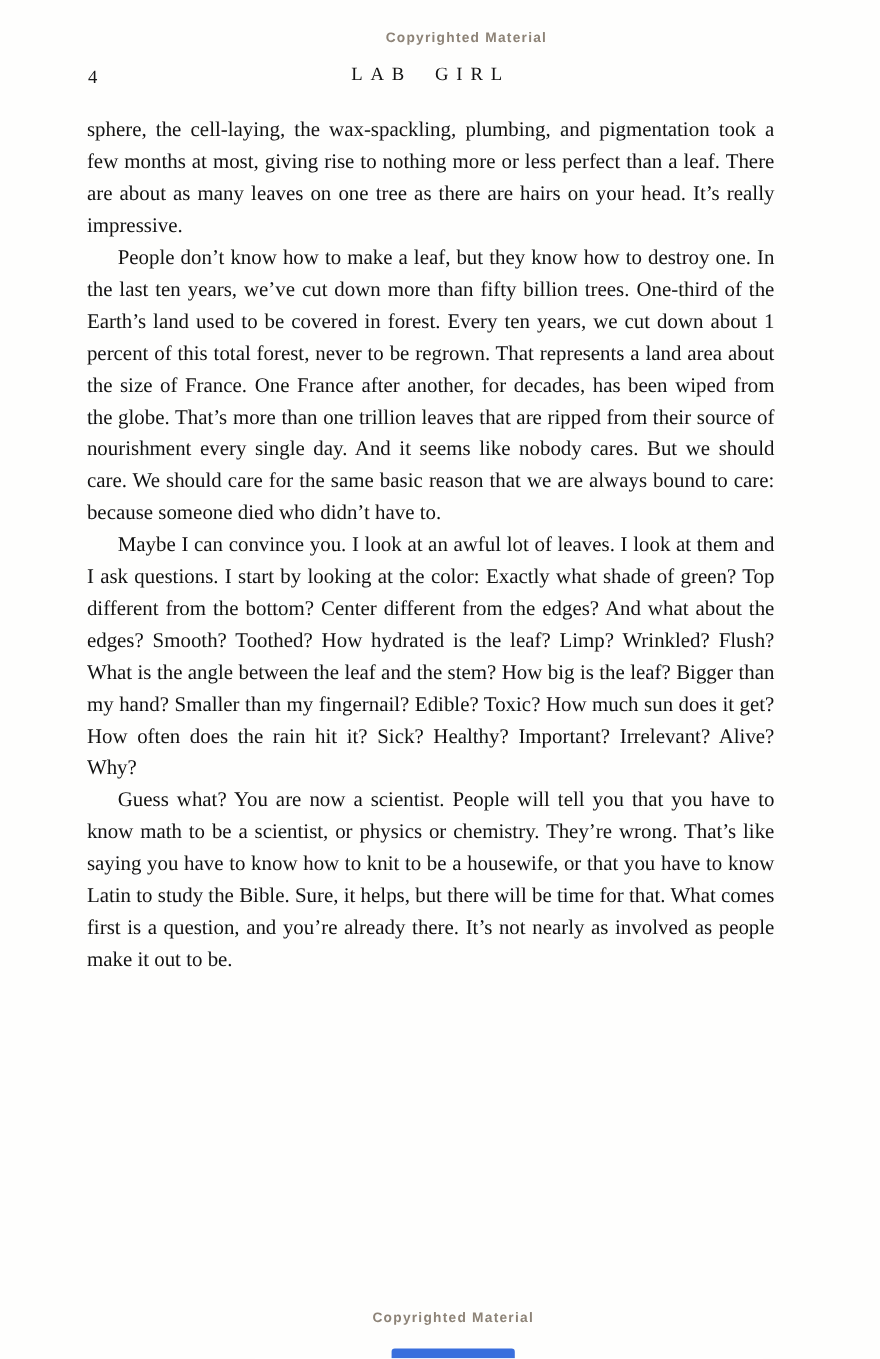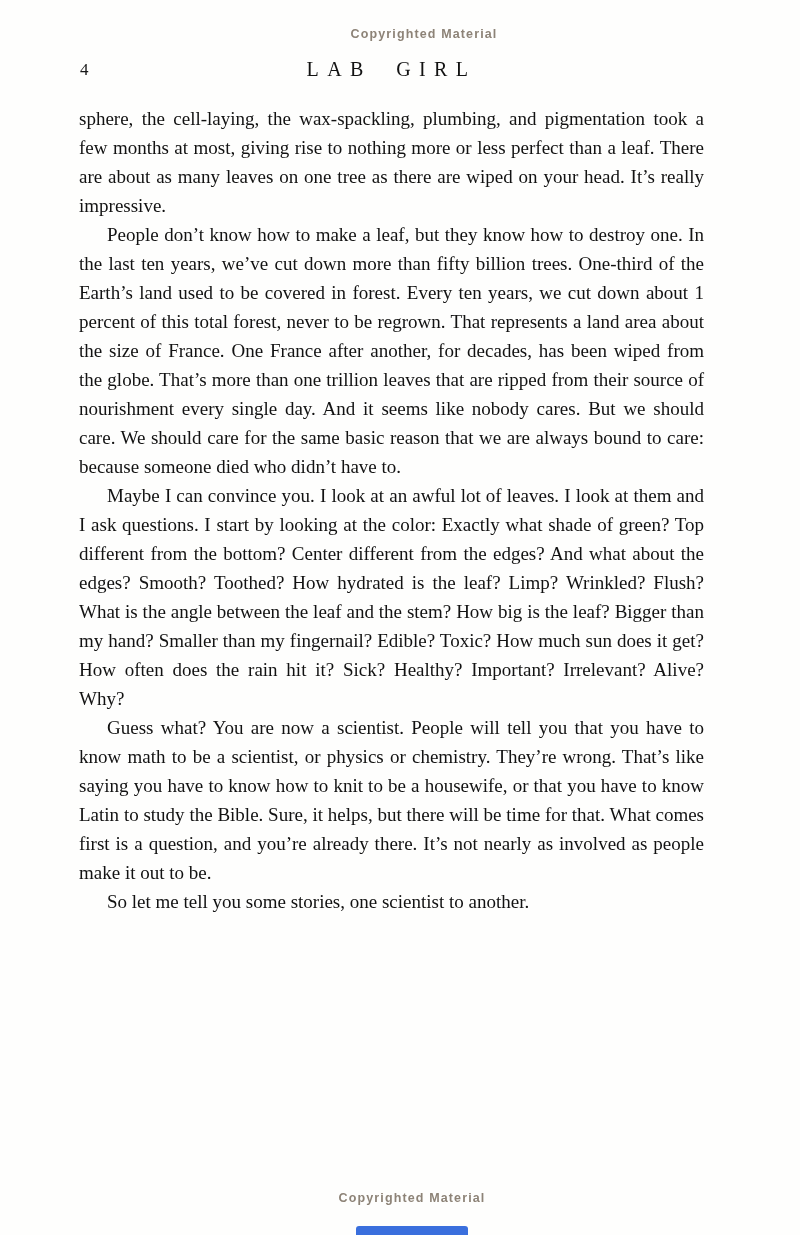--- a/index.html
+++ b/index.html
@@ -44,21 +44,21 @@
     left: 1px;
     top: 2px;
     font-size: 17px;
   }
   .running-head {
     position: absolute;
     left: 0;
     right: 0;
     top: 0;
     text-align: center;
-    font-size: 20px;
+    font-size: 17px;
     letter-spacing: 0.42em;
     word-spacing: 0.55em;
     color: #121212;
   }
   .body-text {
     margin: 24px 0 0 55px;
     width: 625px;
     text-align: justify;
     font-size: 19px;
     line-height: 29px;
@@ -89,24 +89,23 @@
 <div class="page" style="background: rgb(254, 254, 253); padding-left: 24px;">
 
   <div class="copyright top" style="color: rgb(141, 131, 119);">Copyrighted Material</div>
 
   <div class="header">
     <span class="pagenum">4</span>
     <span class="running-head">LAB GIRL</span>
   </div>
 
   <div class="body-text" style="color: rgb(18, 18, 18);">
-      <p class=""><span>sphere, the cell-laying, the wax-spackling, plumbing, and pigmentation took a few months at most, giving rise to nothing more or less perfect than a leaf. There are about as many leaves on one tree as there are wiped on your head. It’s really impressive.</span></p>
+      <p class=""><span>sphere, the cell-laying, the wax-spackling, plumbing, and pigmentation took a few months at most, giving rise to nothing more or less perfect than a leaf. There are about as many leaves on one tree as there are hairs on your head. It’s really impressive.</span></p>
       <p class="indent"><span>People don’t know how to make a leaf, but they know how to destroy one. In the last ten years, we’ve cut down more than fifty billion trees. One-third of the Earth’s land used to be covered in forest. Every ten years, we cut down about 1 percent of this total forest, never to be regrown. That represents a land area about the size of France. One France after another, for decades, has been wiped from the globe. That’s more than one trillion leaves that are ripped from their source of nourishment every single day. And it seems like nobody cares. But we should care. We should care for the same basic reason that we are always bound to care: because someone died who didn’t have to.</span></p>
       <p class="indent"><span>Maybe I can convince you. I look at an awful lot of leaves. I look at them and I ask questions. I start by looking at the color: Exactly what shade of green? Top different from the bottom? Center different from the edges? And what about the edges? Smooth? Toothed? How hydrated is the leaf? Limp? Wrinkled? Flush? What is the angle between the leaf and the stem? How big is the leaf? Bigger than my hand? Smaller than my fingernail? Edible? Toxic? How much sun does it get? How often does the rain hit it? Sick? Healthy? Important? Irrelevant? Alive? Why?</span></p>
       <p class="indent"><span>Guess what? You are now a scientist. People will tell you that you have to know math to be a scientist, or physics or chemistry. They’re wrong. That’s like saying you have to know how to knit to be a housewife, or that you have to know Latin to study the Bible. Sure, it helps, but there will be time for that. What comes first is a question, and you’re already there. It’s not nearly as involved as people make it out to be.</span></p>
-      <p class="indent"><span>So let me tell you some stories, one scientist to another.</span></p>
     </div>
 
   <div class="copyright bottom" style="color: rgb(141, 131, 119);">Copyrighted Material</div>
 
   <div class="blue-bar" style="background: rgb(58, 111, 221);"></div>
 
 </div>
 
 </body></html>

